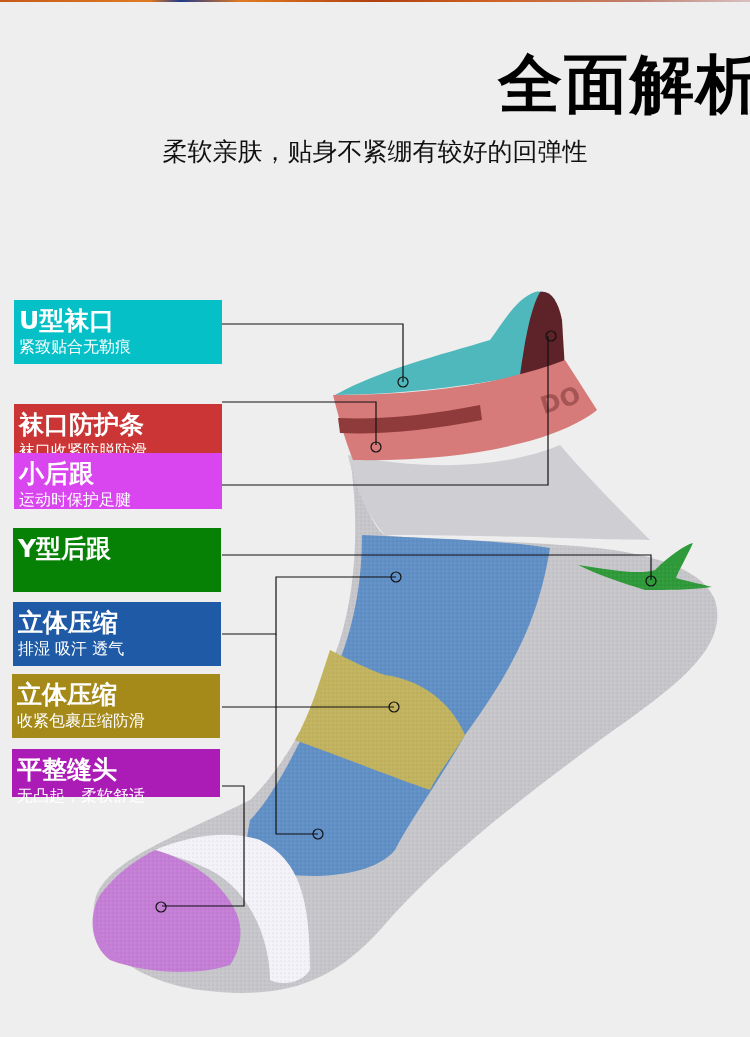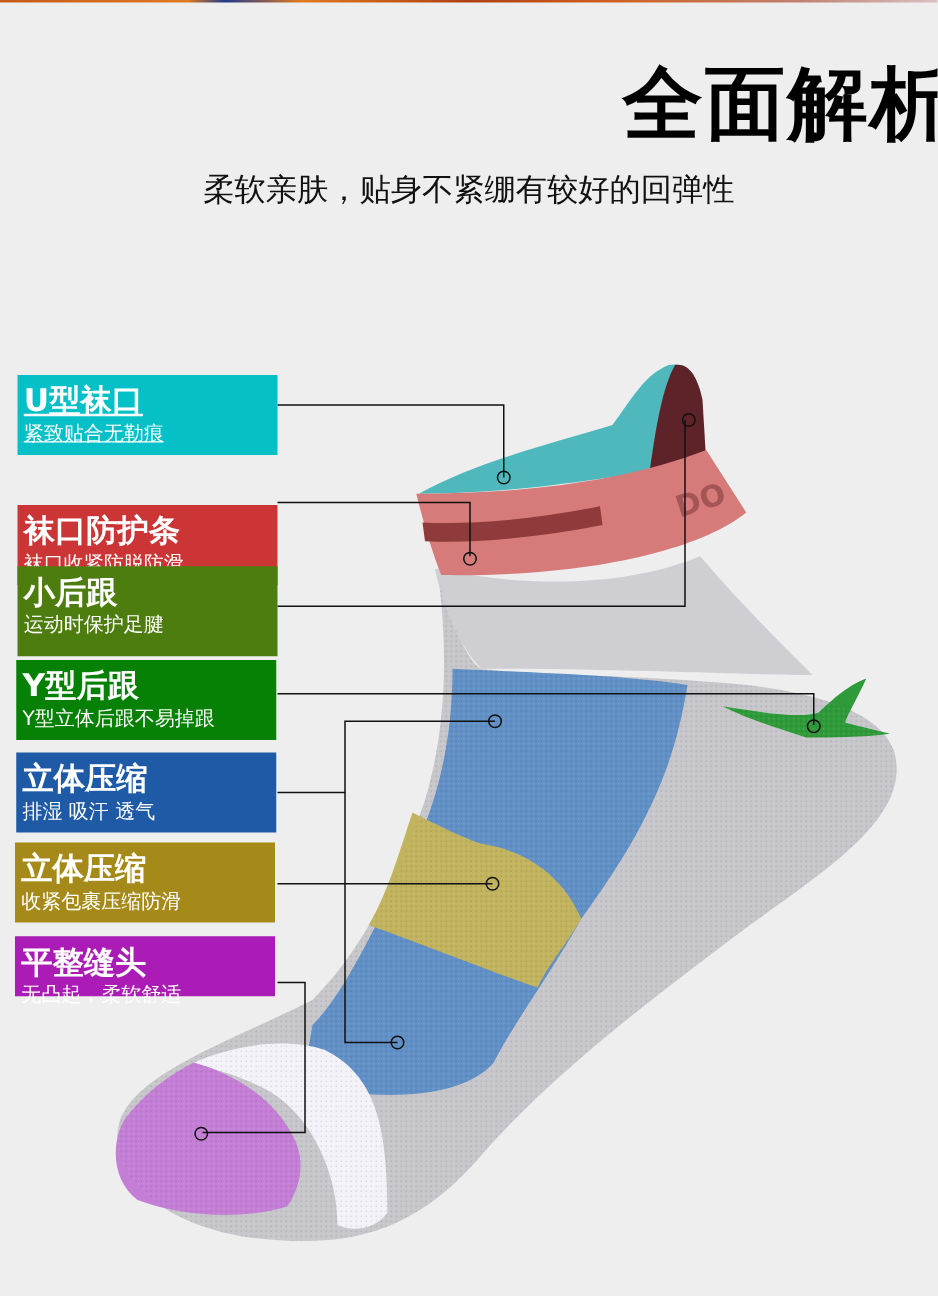--- a/index.html
+++ b/index.html
@@ -96,35 +96,34 @@
     <circle cx="376" cy="447" r="5"></circle>
     <circle cx="551" cy="336" r="5"></circle>
     <circle cx="651" cy="581" r="5"></circle>
     <circle cx="396" cy="577" r="5"></circle>
     <circle cx="318" cy="834" r="5"></circle>
     <circle cx="394" cy="707" r="5"></circle>
     <circle cx="161" cy="907" r="5"></circle>
   </g>
 </svg>
 
-<div class="label-box" style="top:300px;height:64px;background:#06c0c8;text-decoration:underline;">
+<div class="label-box" style="top:300px;height:64px;background:#06c0c8;">
   <span class="main">U型袜口</span>
   <span class="sub">紧致贴合无勒痕</span>
 </div>
 <div class="label-box" style="top:378px;height:64px;background:#cc3536;margin-top:26px;">
   <span class="main">袜口防护条</span>
   <span class="sub">袜口收紧防脱防滑</span>
 </div>
-<div class="label-box" style="top:453px;height:72px;background:#4d7c0f;">
+<div class="label-box" style="top:453px;height:56px;background:#d946ef;">
   <span class="main">小后跟</span>
   <span class="sub">运动时保护足腱</span>
 </div>
 <div class="label-box" style="top:528px;height:64px;background:#068106;left:13px;">
   <span class="main">Y型后跟</span>
-  <span class="sub">Y型立体后跟不易掉跟</span>
 </div>
 <div class="label-box" style="top:602px;height:64px;background:#1e5aa5;left:13px;">
   <span class="main">立体压缩</span>
   <span class="sub">排湿 吸汗 透气</span>
 </div>
 <div class="label-box" style="top:674px;height:64px;background:#a58a19;left:12px;">
   <span class="main">立体压缩</span>
   <span class="sub">收紧包裹压缩防滑</span>
 </div>
 <div class="label-box" style="top:749px;height:48px;background:#ab1bb5;left:12px;">

